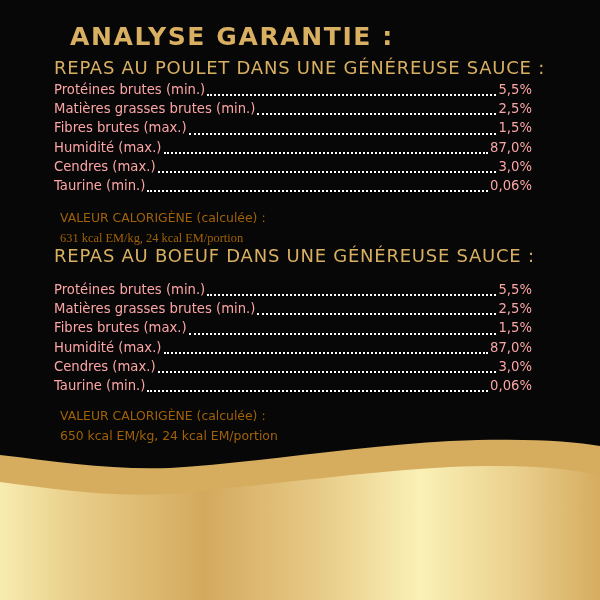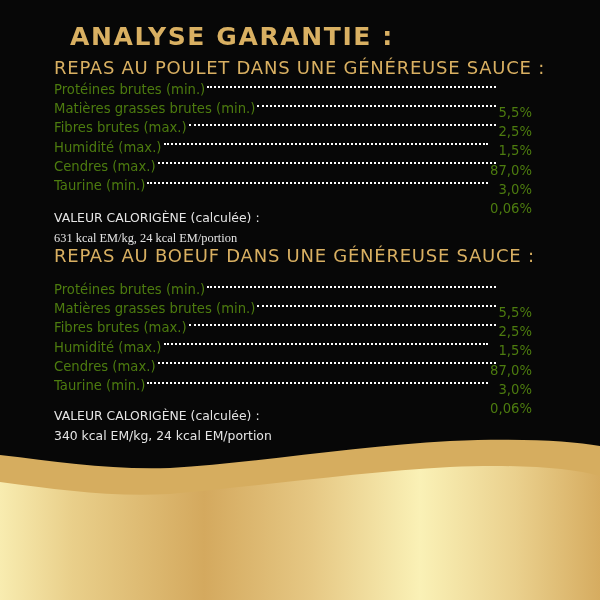--- a/index.html
+++ b/index.html
@@ -15,31 +15,31 @@
       color: #d9b062; font-weight: bold; font-size: 25px; letter-spacing: 1.6px;
       white-space: nowrap; line-height: 28px;
     }
     .subhead {
       position: absolute; left: 0;
       color: #d9b062; font-weight: normal; font-size: 18px; letter-spacing: 0.75px;
       white-space: nowrap; line-height: 18px;
     }
     .rows { position: absolute; left: 0; width: 478px; }
     .row {
-      display: flex; align-items: center; height: 19.2px;
-      color: #4d7c0f; font-size: 13.2px; line-height: 19.2px; white-space: nowrap;
+      display: flex; align-items: flex-end; height: 19.2px;
+      color: #fca5a5; font-size: 13.2px; line-height: 19.2px; white-space: nowrap;
     }
     .row .label { flex: 0 0 auto; }
     .row .dots {
       flex: 1 1 auto; overflow: hidden; margin: 0 2px;
       border-bottom: 2px dotted #ffffff; height: 0; position: relative; top: -3px;
     }
     .row .value { flex: 0 0 auto; margin-top: 46px; }
     .cal {
-      position: absolute; left: 0; color: #e5e5e5; font-size: 12.4px; line-height: 20px;
+      position: absolute; left: 6px; color: #a16207; font-size: 12.4px; line-height: 20px;
       white-space: nowrap;
     }
   </style>
 </head>
 <body>
 
 <svg class="wave" viewBox="0 0 600 600" preserveAspectRatio="none">
   <defs>
     <linearGradient id="goldGrad" x1="0" y1="0" x2="1" y2="0">
       <stop offset="0" stop-color="#f8ecb0"></stop>
@@ -121,14 +121,14 @@
       <span class="dots"></span>
       <span class="value">3,0%</span>
     </div>
     <div class="row">
       <span class="label">Taurine (min.)</span>
       <span class="dots"></span>
       <span class="value">0,06%</span>
     </div>
   </div>
   <div class="cal" style="top:406px;">VALEUR CALORIGÈNE (calculée) :</div>
-  <div class="cal" style="top:426px;">340 kcal EM/kg, 24 kcal EM/portion</div>
+  <div class="cal" style="top:426px;">650 kcal EM/kg, 24 kcal EM/portion</div>
 </div>
 
 </body></html>

